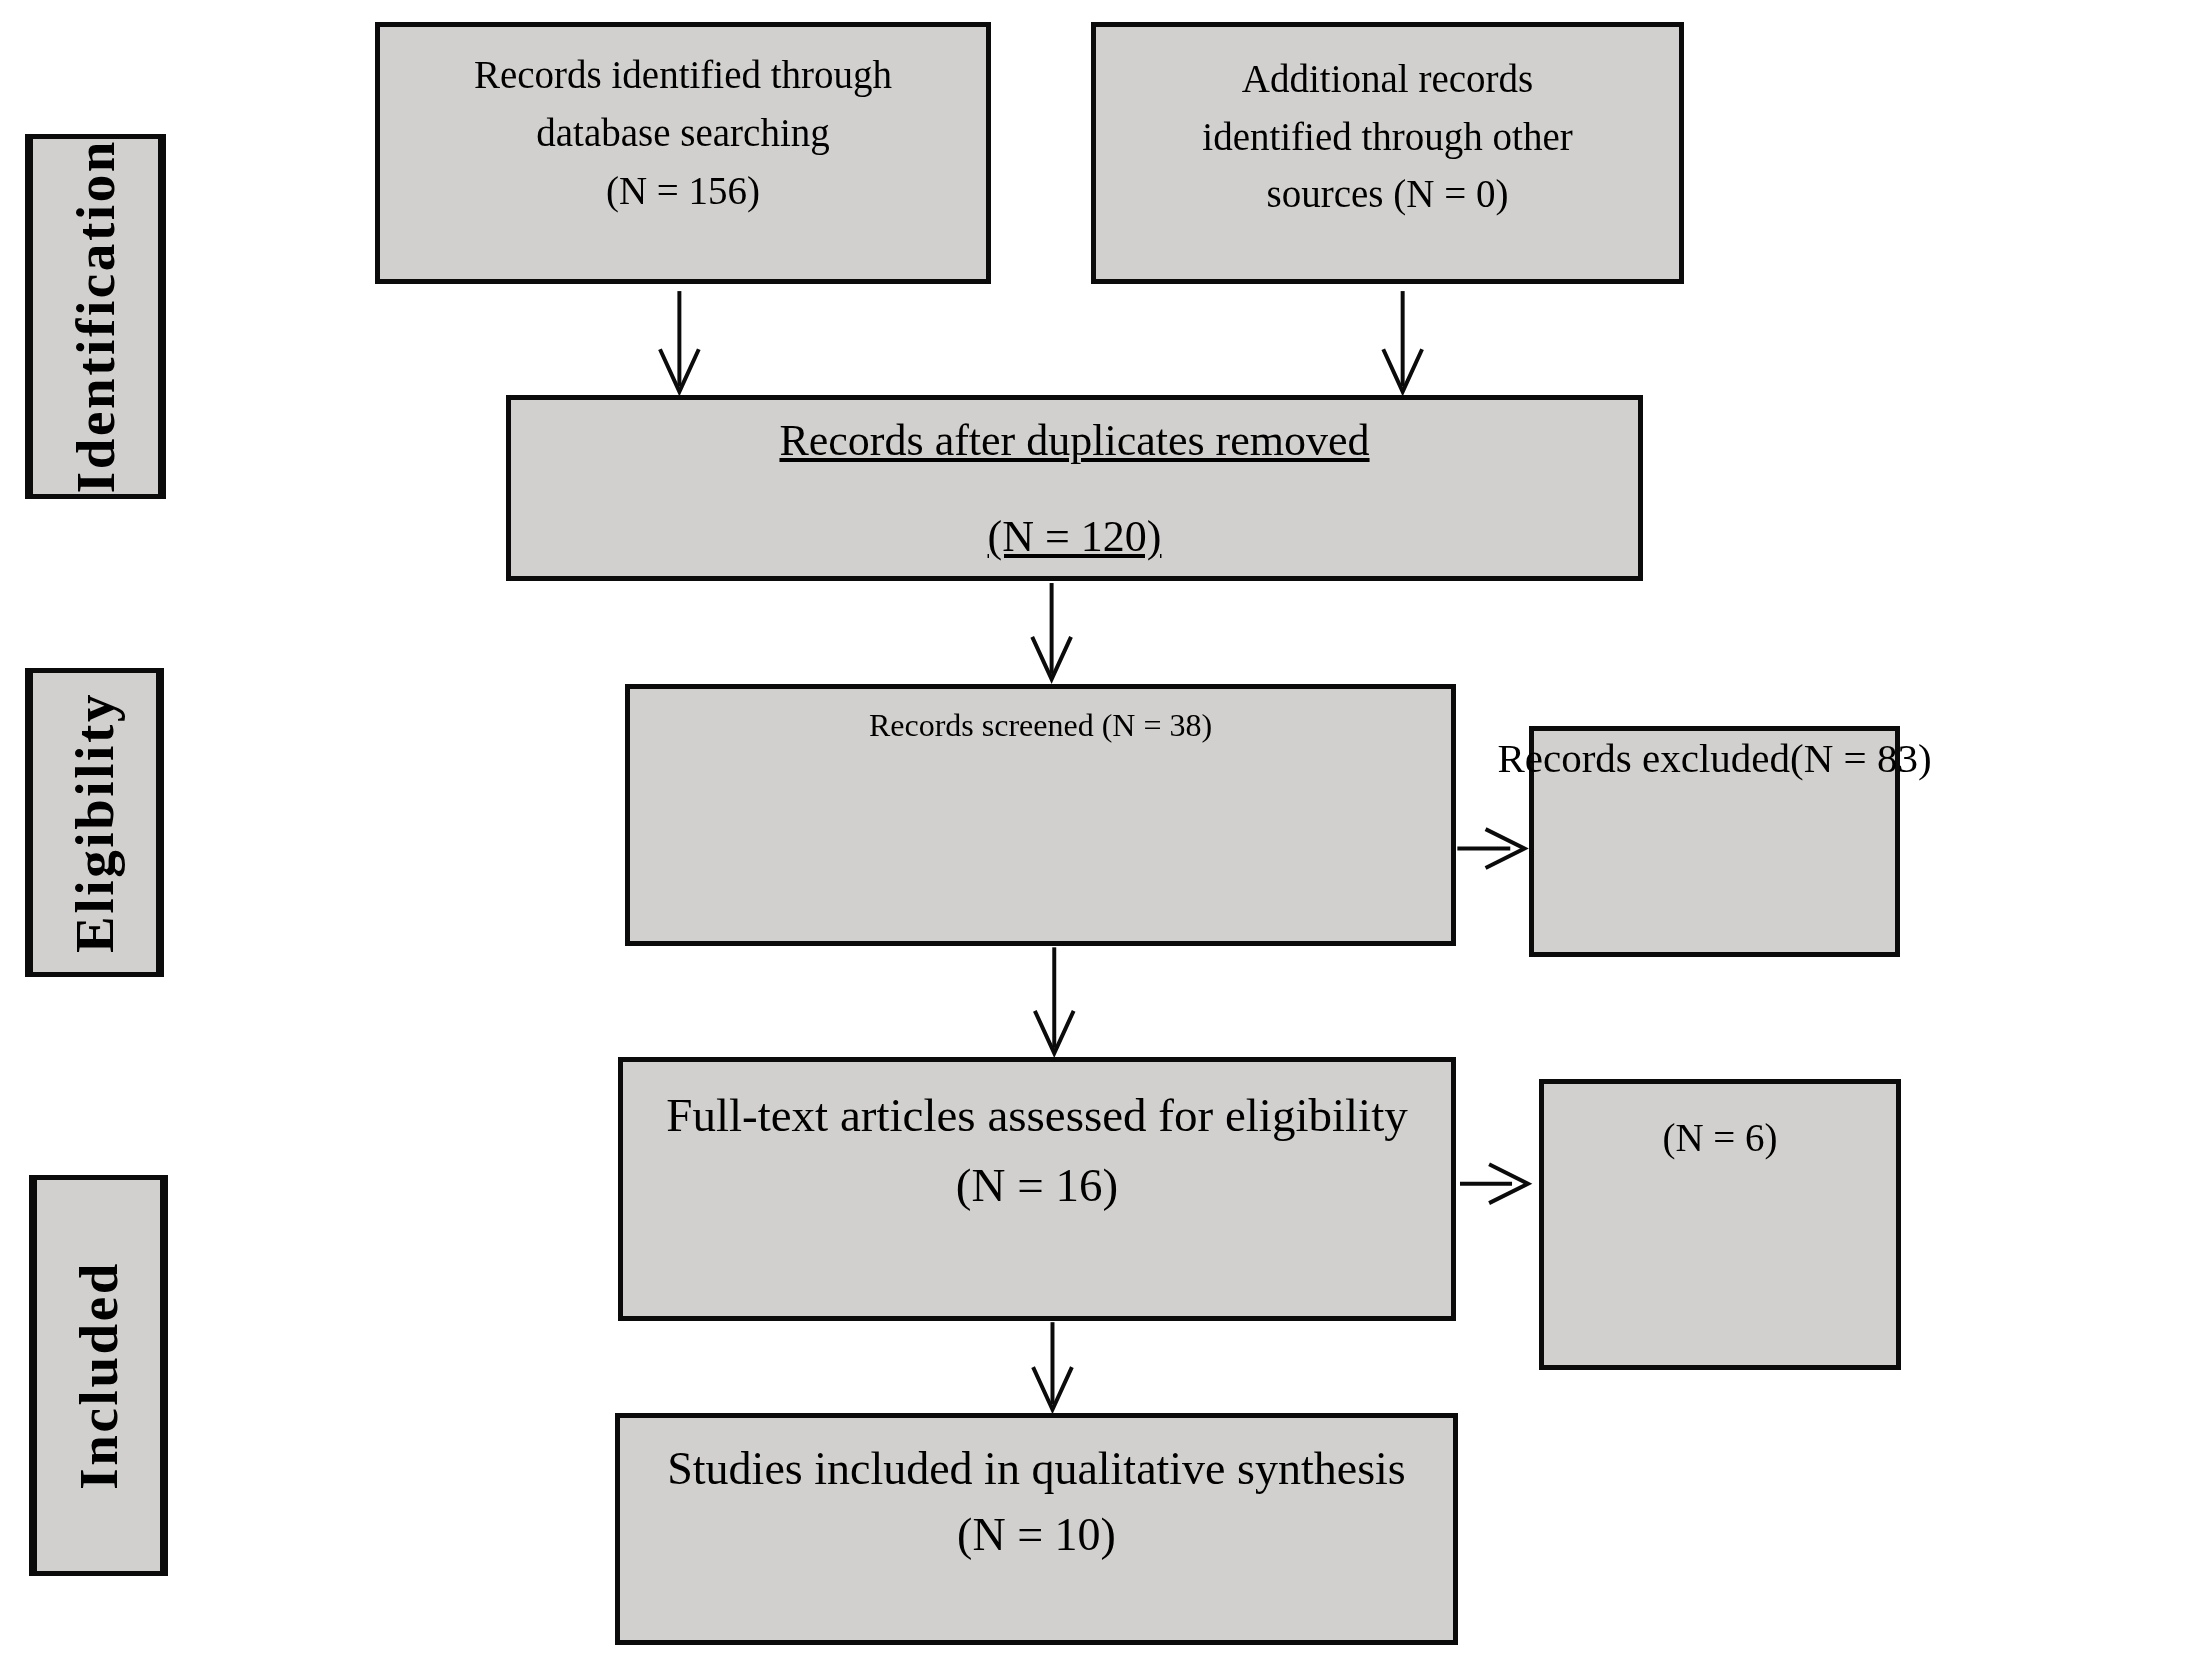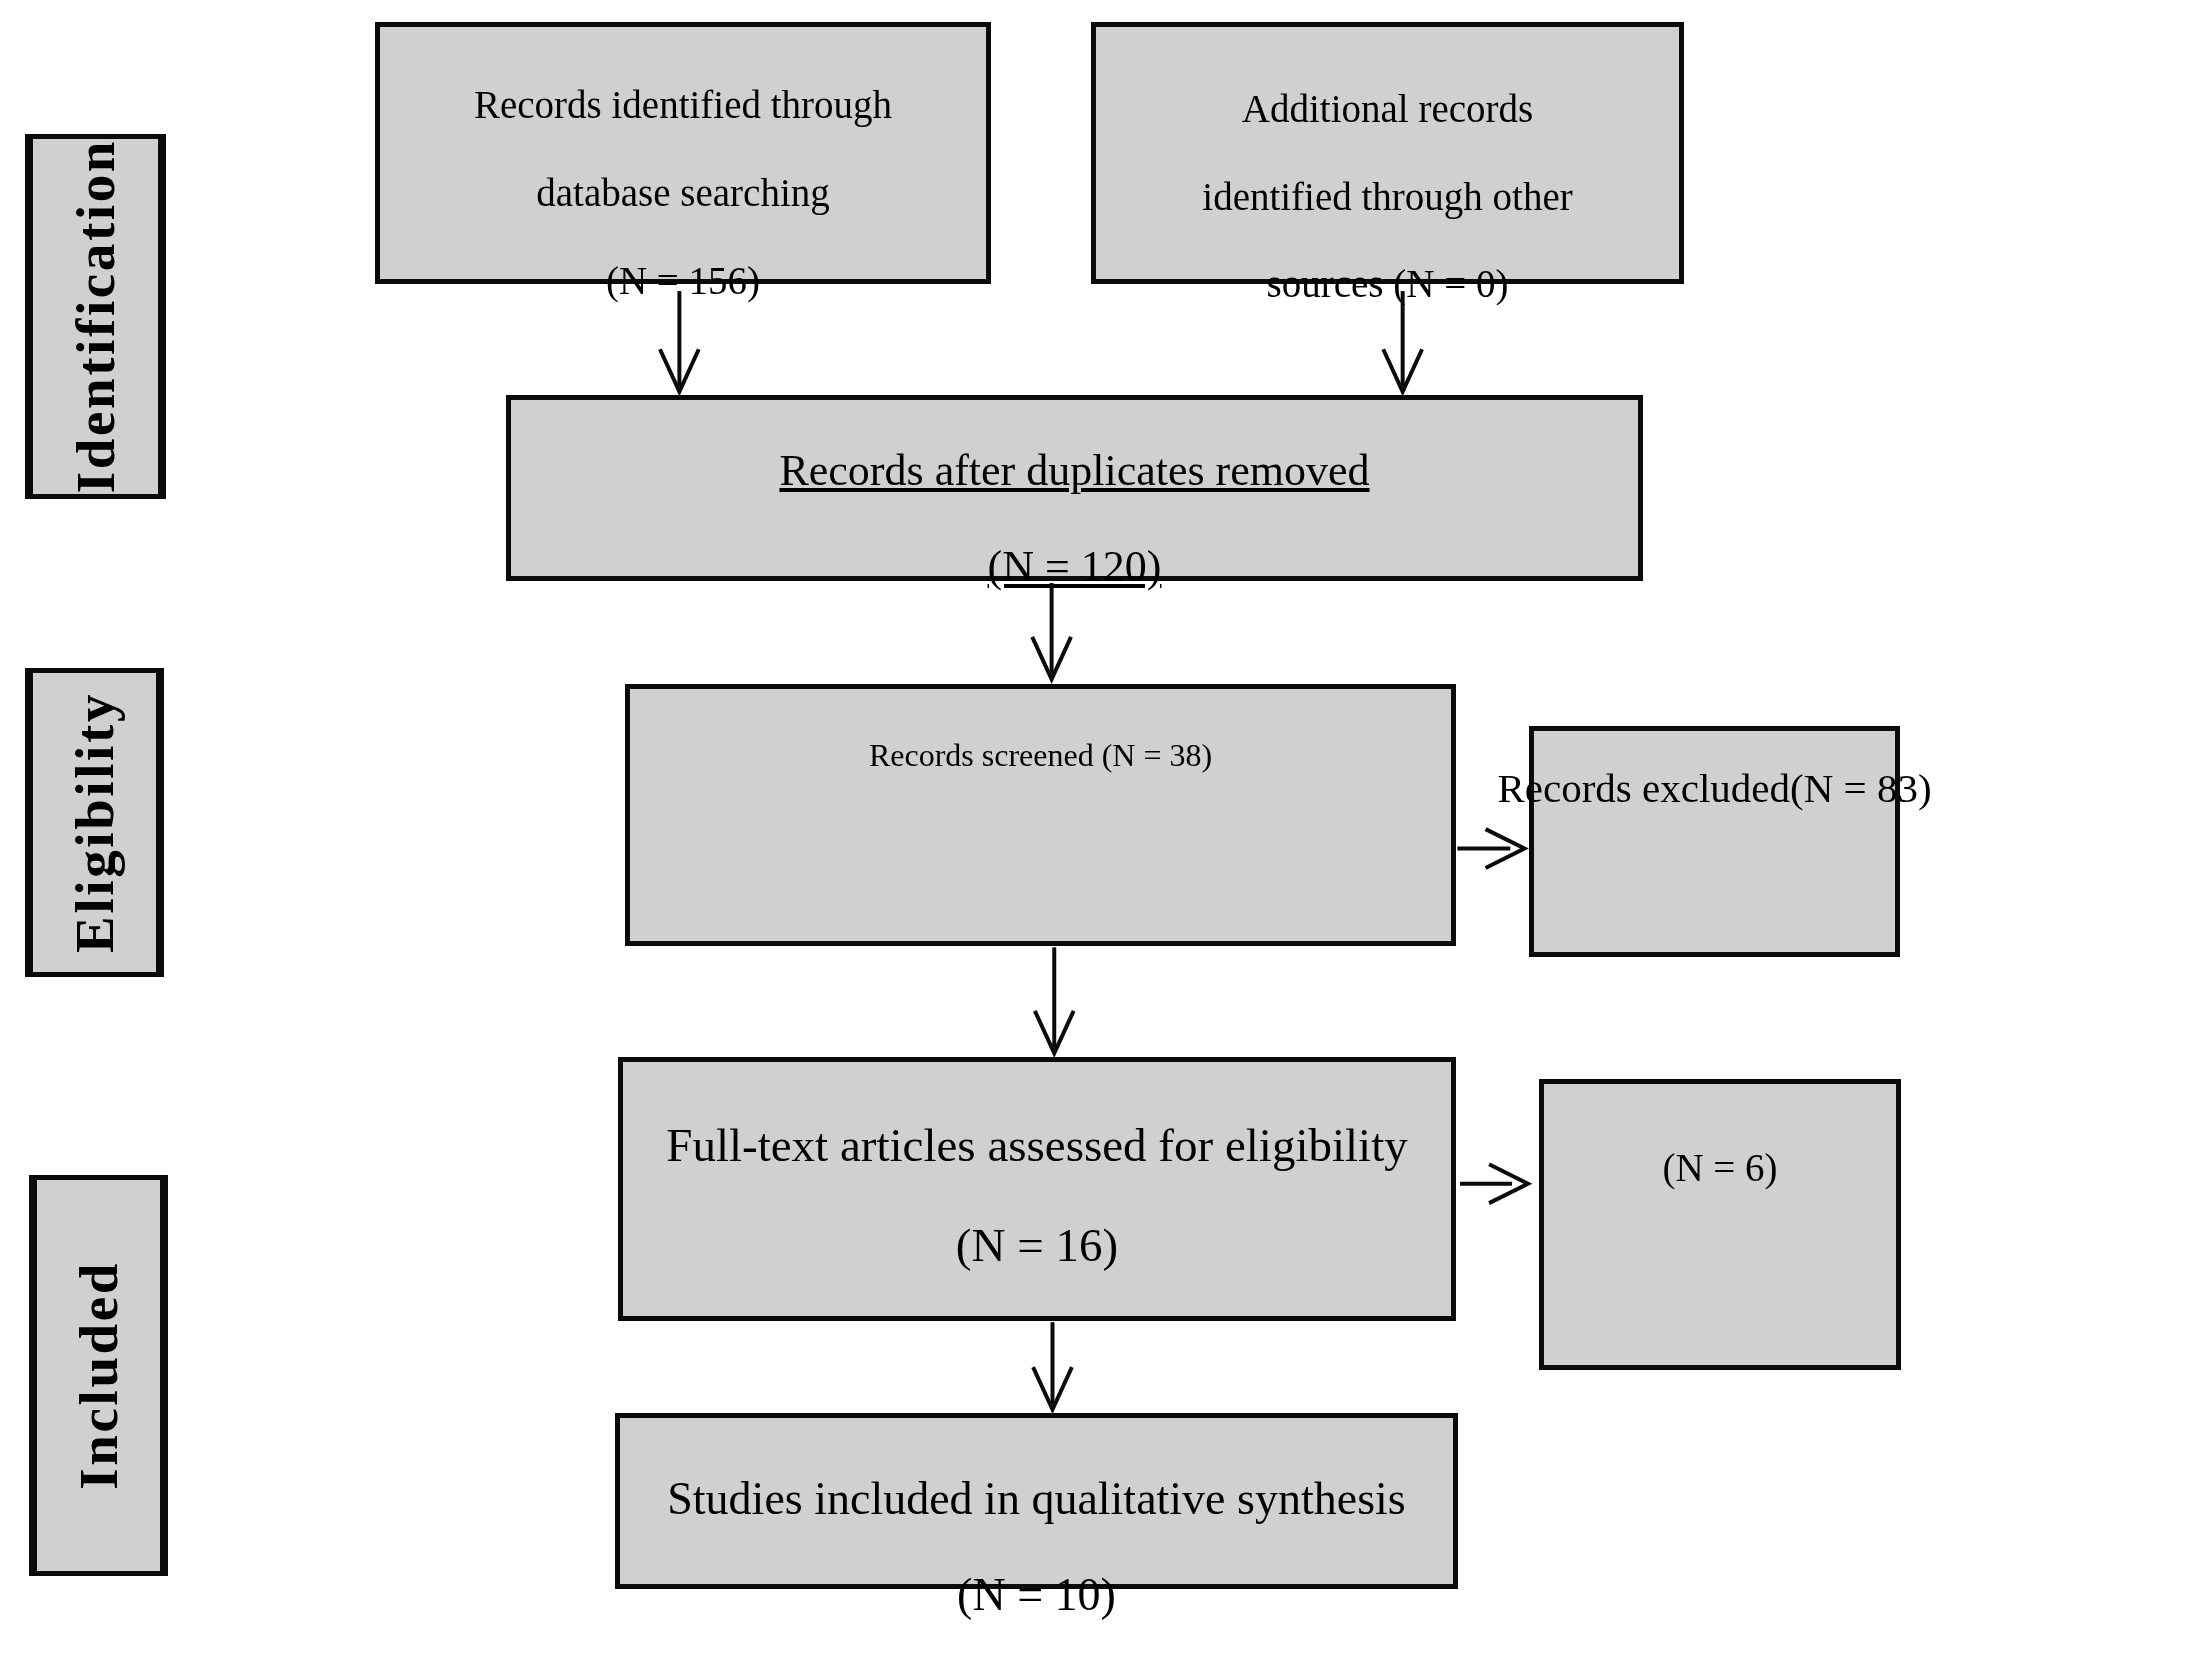--- a/index.html
+++ b/index.html
@@ -19,21 +19,20 @@
   .box {
     position: absolute;
     box-sizing: border-box;
     background: #d2d0ce;
     border: 5.3px solid #0b0b0b;
     text-align: center;
     color: #000000;
   }
   .box .line, .box .count {
     white-space: nowrap;
-    margin-top: 30px;
   }
   .stage {
     position: absolute;
     box-sizing: border-box;
     background: #d2d0ce;
     border: 5.3px solid #0b0b0b;
     border-left-width: 8.8px;
     border-right-width: 8.8px;
     display: flex;
     align-items: center;
@@ -63,21 +62,21 @@
   #box-excl1 { left: 1529px; top: 726px; width: 371px;  height: 231px; font-size: 41px; line-height: 1.32;
                display: flex; justify-content: center; padding-bottom: 25px; }
 
   
   #box-full  { left: 618px;  top: 1057px; width: 838px; height: 264px; font-size: 47px; line-height: 1.5; padding-top: 17.6px; }
 
   
   #box-excl2 { left: 1539px; top: 1079px; width: 362px; height: 291px; font-size: 39px; line-height: 1.6; padding-top: 23px; }
 
   
-  #box-incl  { left: 615px;  top: 1413px; width: 843px; height: 176px; font-size: 46px; line-height: 1.45; padding-top: 17.6px; }
+  #box-incl  { left: 615px;  top: 1413px; width: 843px; height: 232px; font-size: 46px; line-height: 1.45; padding-top: 17.6px; }
 
   
   #stage-identification { left: 25px; top: 134px;  width: 141px; height: 365px; }
   #stage-eligibility    { left: 25px; top: 668px;  width: 139px; height: 309px; }
   #stage-included       { left: 29px; top: 1175px; width: 139px; height: 401px; }
 
   .arrows {
     position: absolute;
     left: 0; top: 0;
     width: 2202px;

